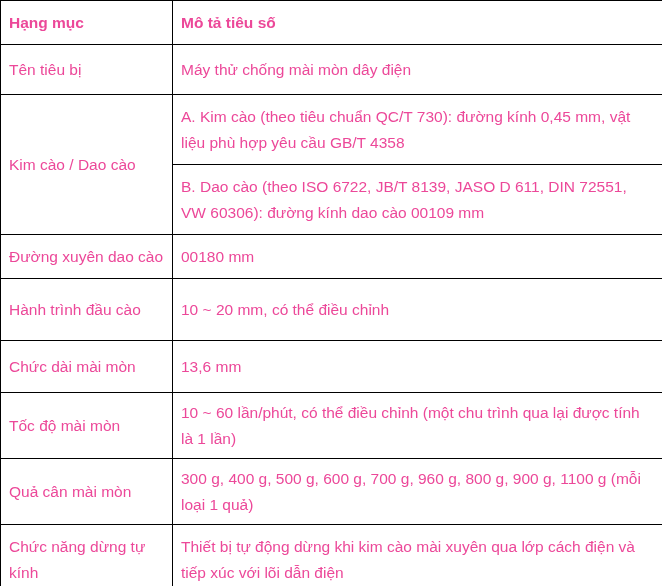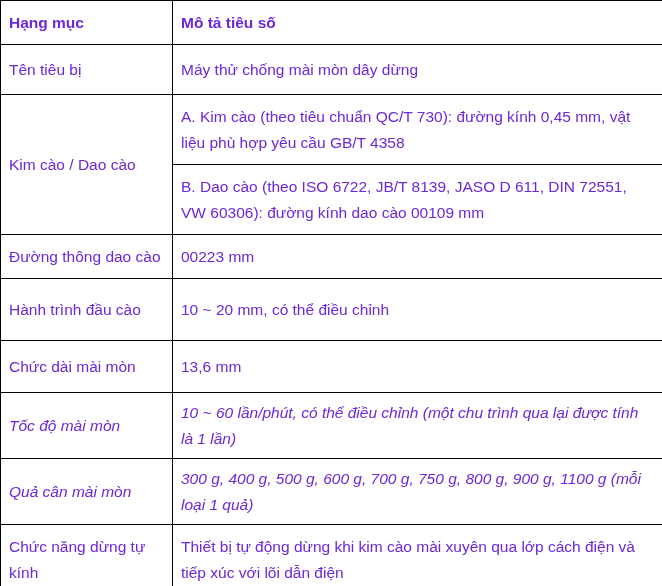--- a/index.html
+++ b/index.html
@@ -20,83 +20,83 @@
     table-layout: fixed;
   }
   table.spec-table col.col-item { width: 172px; }
   table.spec-table col.col-desc { width: 490px; }
   table.spec-table th,
   table.spec-table td {
     border: 1px solid #000000;
     padding: 3px 8px 3px 8px;
     font-size: 15.5px;
     line-height: 26px;
-    color: #6d28d9;
+    color: #ec4899;
     text-align: left;
     vertical-align: middle;
     font-weight: 400;
     background: #ffffff;
     word-wrap: break-word;
   }
   table.spec-table th {
     font-weight: 700;
   }
   tr.h44 { height: 44px; }
   tr.h47 { height: 62px; }
   tr.h50 { height: 50px; }
   tr.h52 { height: 52px; }
-  tr.h66 { height: 66px; font-style: italic; }
+  tr.h66 { height: 66px; }
   tr.h70 { height: 70px; }
 </style>
 </head>
 <body>
 
 <div class="page">
   <table class="spec-table">
     <colgroup>
       <col class="col-item">
       <col class="col-desc">
     </colgroup>
     <thead>
       <tr class="h44">
         <th>Hạng mục</th>
         <th>Mô tả tiêu số</th>
       </tr>
     </thead>
     <tbody>
       <tr class="h50">
         <td>Tên tiêu bị</td>
-        <td>Máy thử chống mài mòn dây dừng</td>
+        <td>Máy thử chống mài mòn dây điện</td>
       </tr>
       <tr class="h70">
         <td rowspan="2">Kim cào / Dao cào</td>
         <td>A. Kim cào (theo tiêu chuẩn QC/T 730): đường kính 0,45 mm, vật liệu phù hợp yêu cầu GB/T 4358</td>
       </tr>
       <tr class="h70">
         <td>B. Dao cào (theo ISO 6722, JB/T 8139, JASO D 611, DIN 72551, VW 60306): đường kính dao cào 00109 mm</td>
       </tr>
       <tr class="h44">
-        <td>Đường thông dao cào</td>
-        <td>00223 mm</td>
+        <td>Đường xuyên dao cào</td>
+        <td>00180 mm</td>
       </tr>
       <tr class="h47">
         <td>Hành trình đầu cào</td>
         <td>10 ~ 20 mm, có thể điều chỉnh</td>
       </tr>
       <tr class="h52">
         <td>Chức dài mài mòn</td>
         <td>13,6 mm</td>
       </tr>
       <tr class="h66">
         <td>Tốc độ mài mòn</td>
         <td>10 ~ 60 lần/phút, có thể điều chỉnh (một chu trình qua lại được tính là 1 lần)</td>
       </tr>
       <tr class="h66">
         <td>Quả cân mài mòn</td>
-        <td>300 g, 400 g, 500 g, 600 g, 700 g, 750 g, 800 g, 900 g, 1100 g (mỗi loại 1 quả)</td>
+        <td>300 g, 400 g, 500 g, 600 g, 700 g, 960 g, 800 g, 900 g, 1100 g (mỗi loại 1 quả)</td>
       </tr>
       <tr class="h70">
         <td>Chức năng dừng tự kính</td>
         <td>Thiết bị tự động dừng khi kim cào mài xuyên qua lớp cách điện và tiếp xúc với lõi dẫn điện</td>
       </tr>
     </tbody>
   </table>
 </div>
 
 </body></html>

